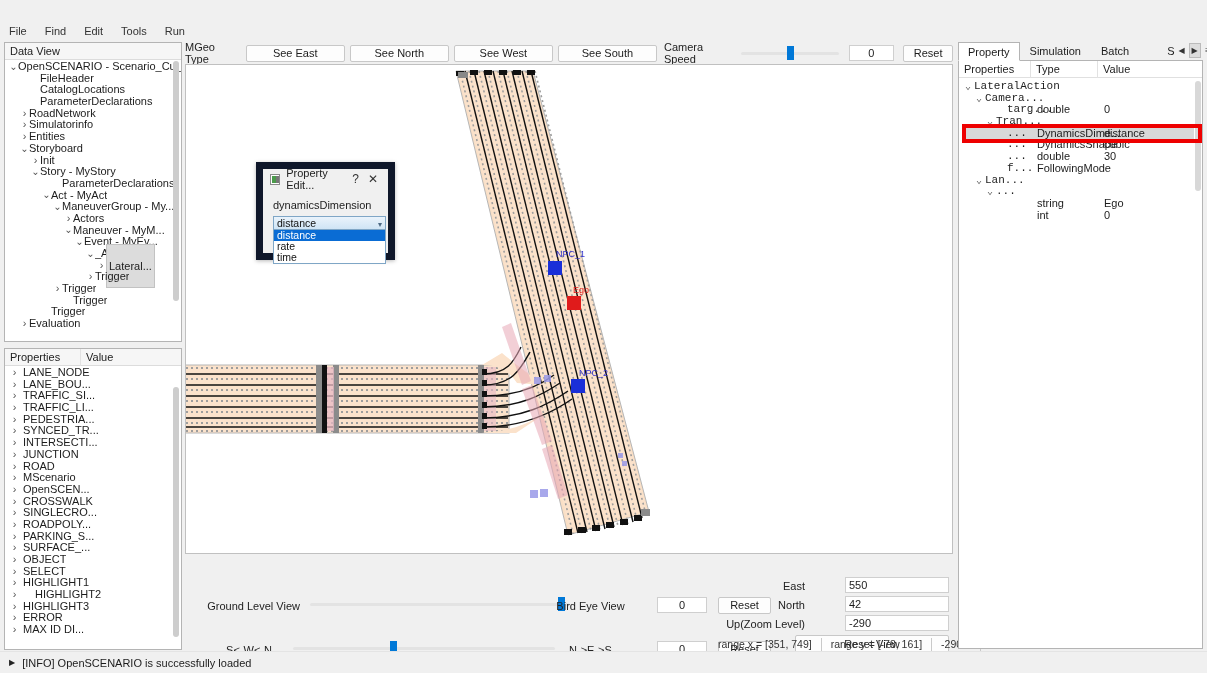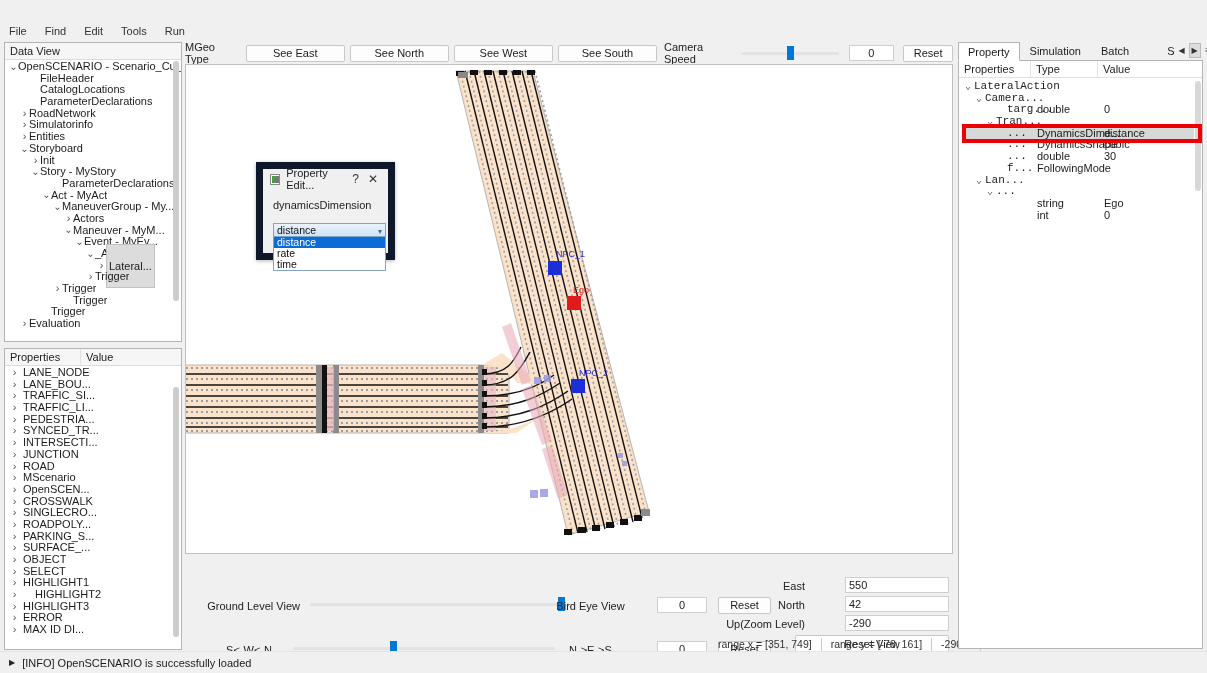--- a/index.html
+++ b/index.html
@@ -221,21 +221,21 @@
   .dlg-icon::before {
     content:""; position:absolute; left:1px; top:1px; width:4px; height:7px; background:#4b9b4b;
   }
   .dlg-icon::after {
     content:""; position:absolute; left:5px; top:1px; width:3px; height:7px; background:#777;
   }
   .dlg-title-text { font-size: 11px; color: #222; }
   .dlg-help { margin-left: auto; font-size: 12px; color: #333; padding: 0 9px 0 0; }
   .dlg-close { font-size: 12px; color: #333; padding: 0 10px 0 0; }
   .dlg-body { padding: 10px 10px 0 10px; }
-  .dlg-field-label { font-size: 11px; color: #1c1c1c; margin-bottom: 12px; }
+  .dlg-field-label { font-size: 11px; color: #1c1c1c; margin-bottom: 5px; }
 
   .combo {
     position: relative; width: 113px; height: 14px;
     background: linear-gradient(#eaf3fb, #cfe4f5);
     border: 1px solid #7fa6c6;
     font-size: 10.5px; color: #111;
     line-height: 13px; padding-left: 3px;
   }
   .combo .chev {
     position: absolute; right: 3px; top: 1px; font-size: 8px; color: #4d6a85;

